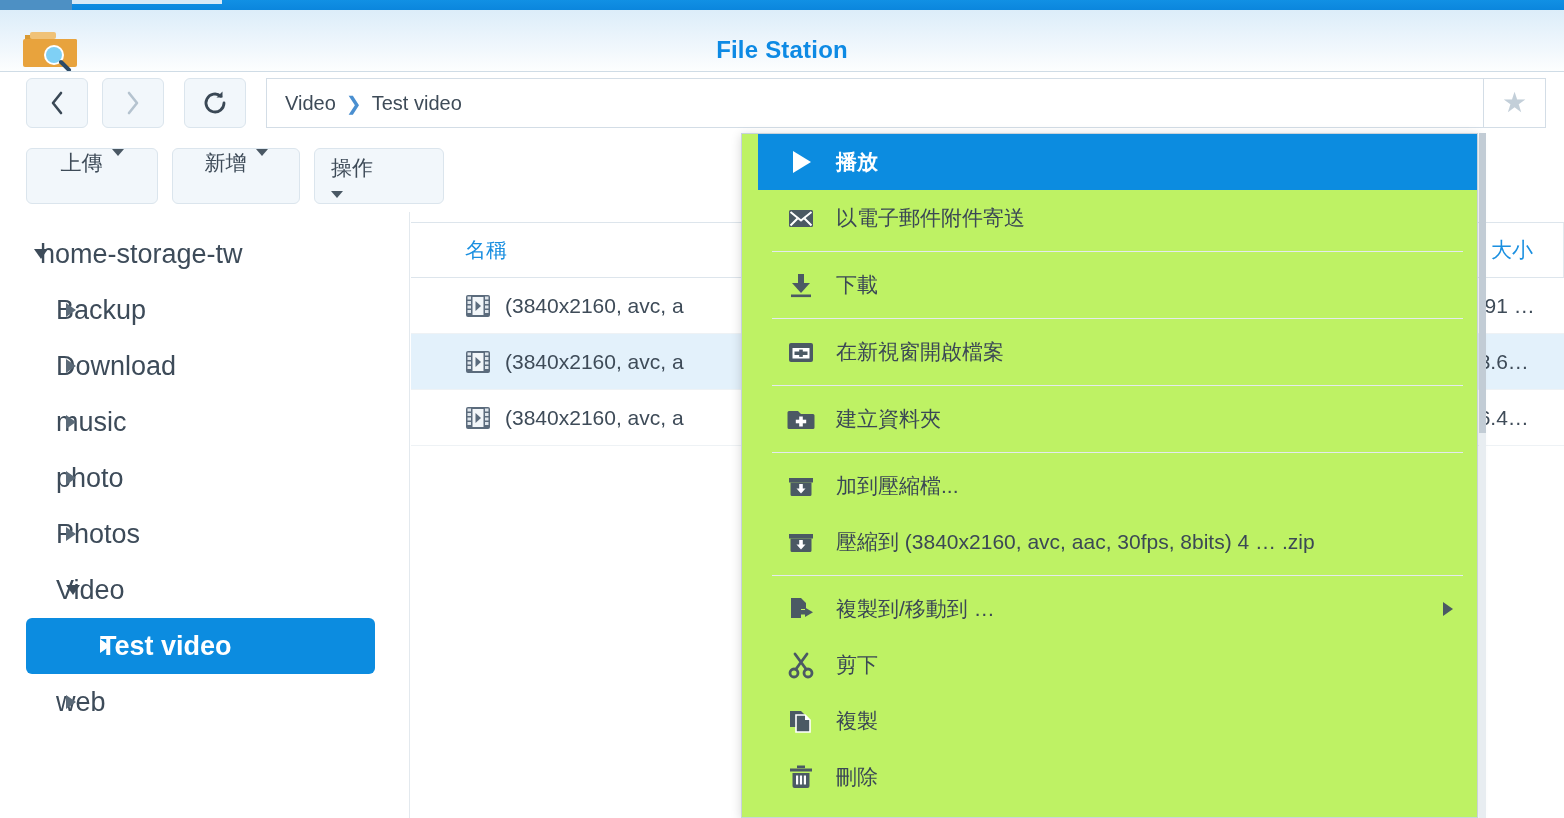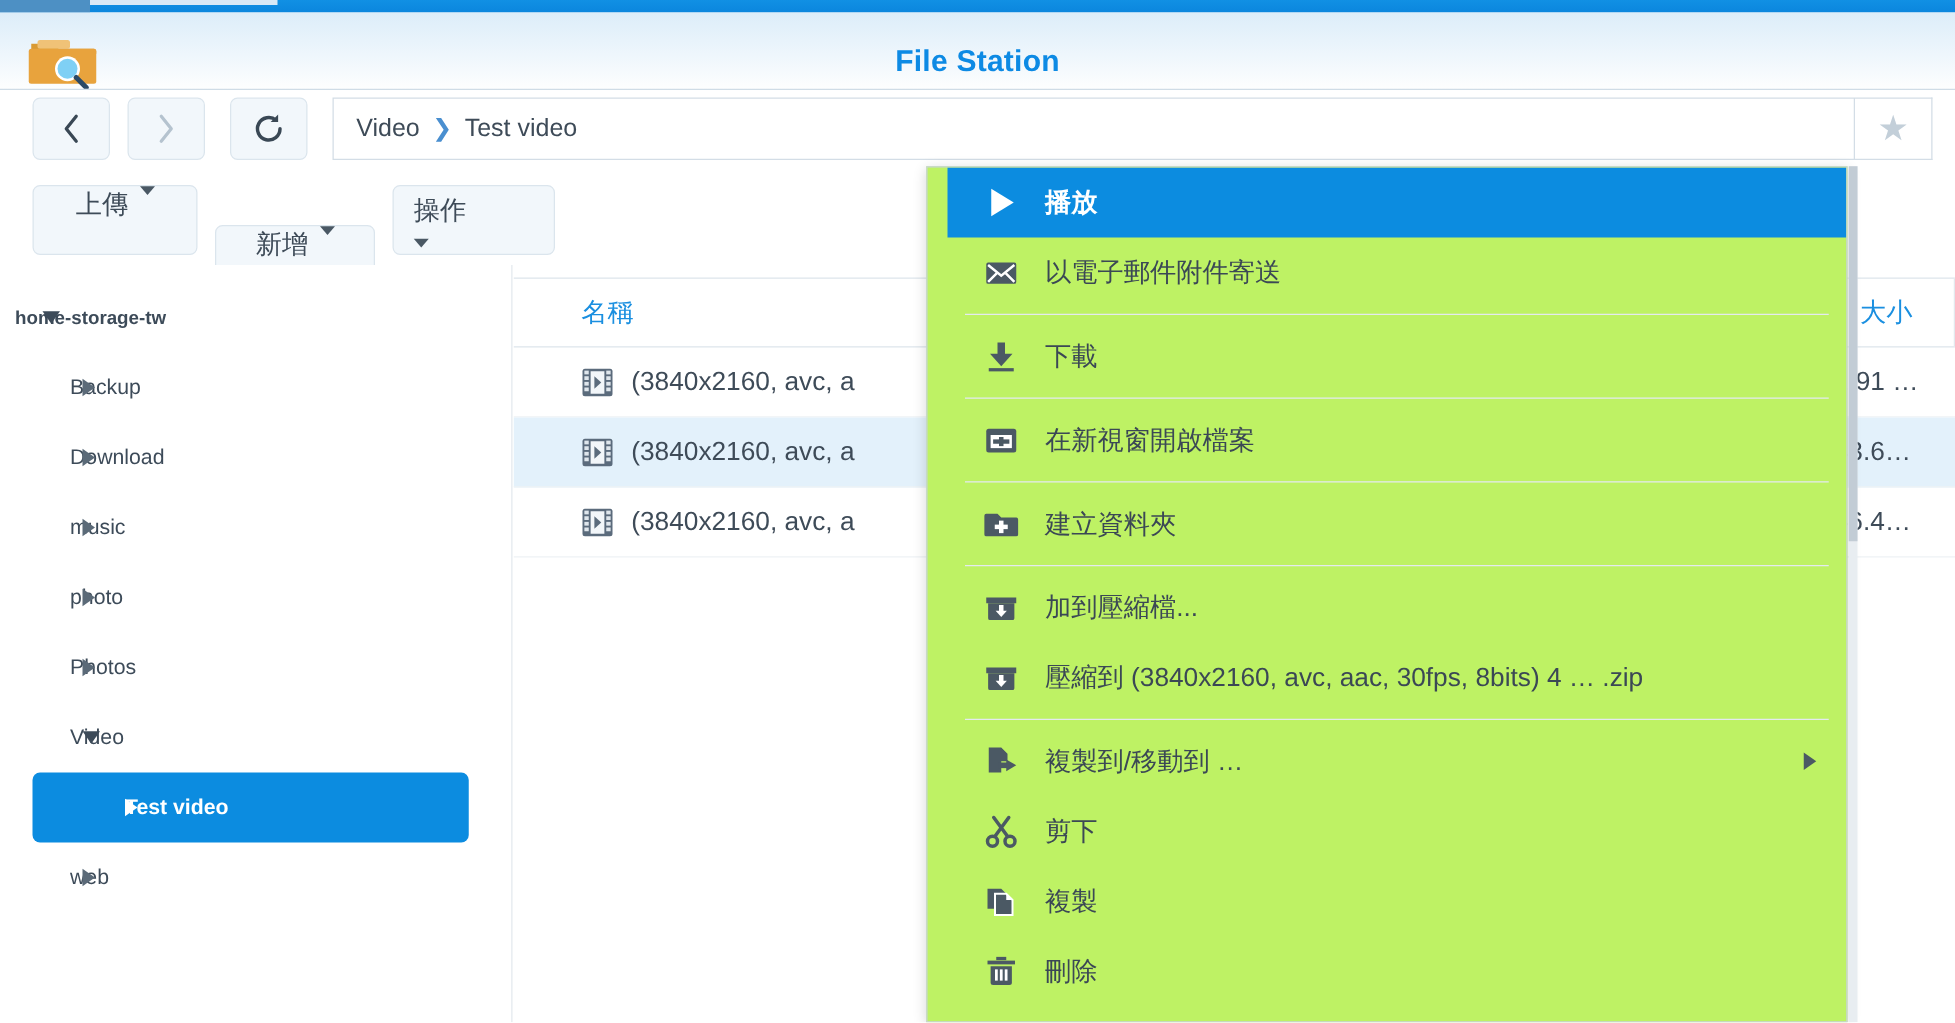--- a/index.html
+++ b/index.html
@@ -124,24 +124,24 @@
     position: absolute; left: 0; top: 212px;
     width: 410px; height: 606px;
     background: #ffffff;
     border-right: 1px solid #e3e9ee;
     padding-top: 14px;
   }
   .tree-row {
     position: relative;
     height: 56px;
     display: flex; align-items: center;
-    font-size: 17px; color: #3d4b59;
+    font-size: 27px; color: #3d4b59;
     border-radius: 6px;
   }
-  .tree-row.root { font-weight: bold; font-size: 15px; padding-left: 12px; }
+  .tree-row.root { font-weight: normal; font-size: 27px; padding-left: 40px; }
   .tree-row.lvl1 { padding-left: 56px; }
   .tree-row.lvl2 { padding-left: 86px; }
   .tree-row.selected {
     background: #0c8ce0; color: #ffffff;
     margin: 0 34px 0 26px;
     padding-left: 74px;
     font-weight: bold;
   }
   .tri {
     position: absolute;
@@ -178,21 +178,21 @@
     background: #ffffff;
   }
   .col-head .ch {
     position: absolute; top: 0; height: 54px;
     display: flex; align-items: center;
     font-size: 21px; color: #1a8fe0;
     border-right: 1px solid #e3e9ee;
     padding-left: 24px;
   }
   .ch-name { left: 30px; width: 1000px; border-right: none !important; }
-  .ch-size { left: 1052px; width: 101px; border-left: 1px solid #0ea5e9; }
+  .ch-size { left: 1052px; width: 101px; border-left: 4px solid #0ea5e9; }
 
   .frow {
     position: absolute; left: 0;
     width: 1153px; height: 56px;
     display: flex; align-items: center;
     border-bottom: 1px solid #eef2f5;
     font-size: 21px; color: #3e4b58;
   }
   .frow.sel { background: #e3f1fb; }
   .frow .vicon { position: absolute; left: 54px; width: 26px; height: 26px; }
@@ -291,21 +291,21 @@
     <div class="fav-btn">
       <span class="star">★</span>
     </div>
   </div>
 
   <div class="toolbar-row" id="toolbar">
       <div class="tbtn" style="left: 26px; width: 132px;">
         <span>上傳</span>
         <span class="caret"></span>
       </div>
-      <div class="tbtn" style="left: 172px; width: 128px; margin-top: 32px;">
+      <div class="tbtn" style="left: 172px; width: 128px;">
         <span>新增</span>
         <span class="caret"></span>
       </div>
       <div class="tbtn" style="left: 314px; width: 130px; flex-direction: column;">
         <span>操作</span>
         <span class="caret"></span>
       </div>
     </div>
 
   <div class="sidebar" id="sidebar">

